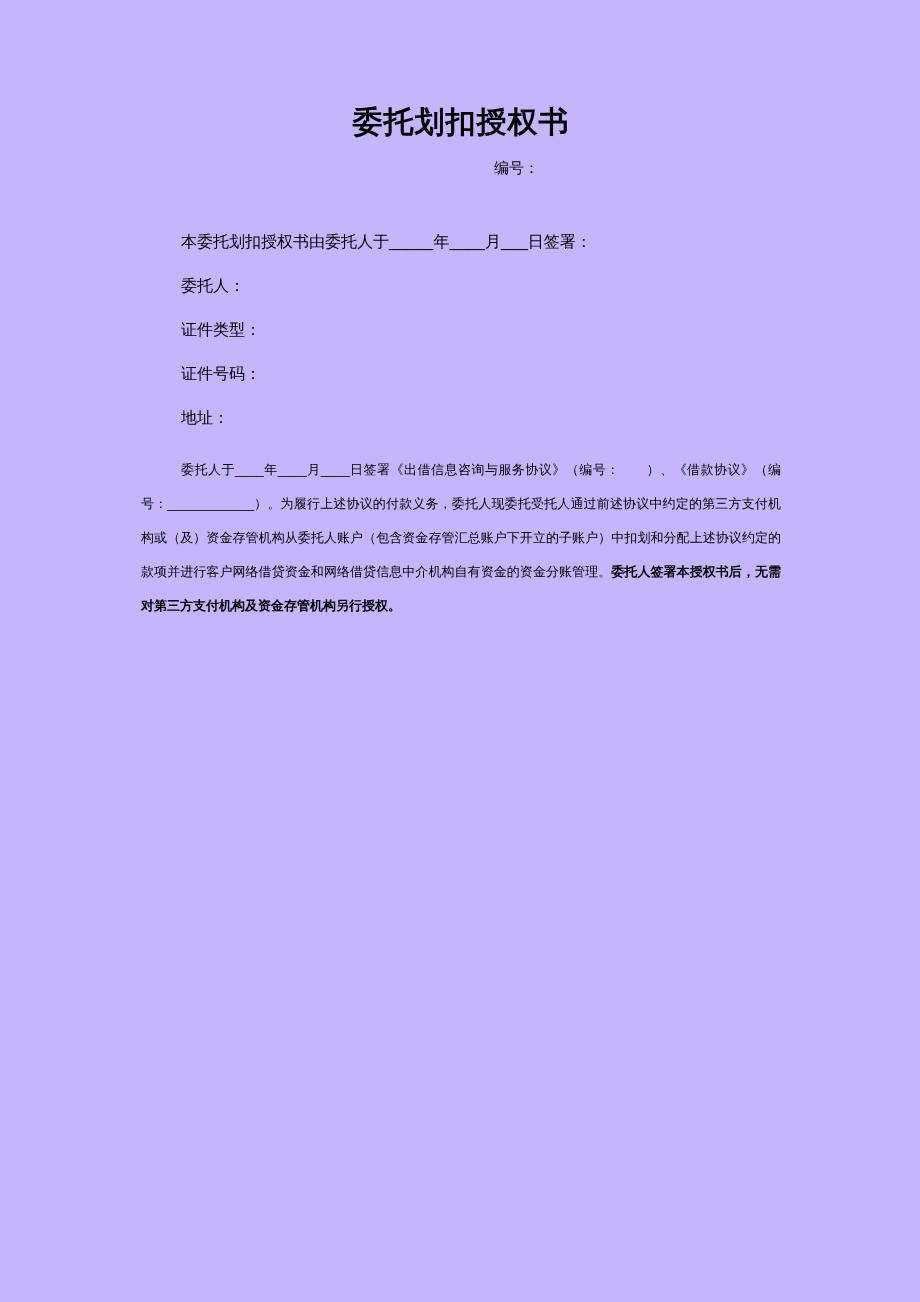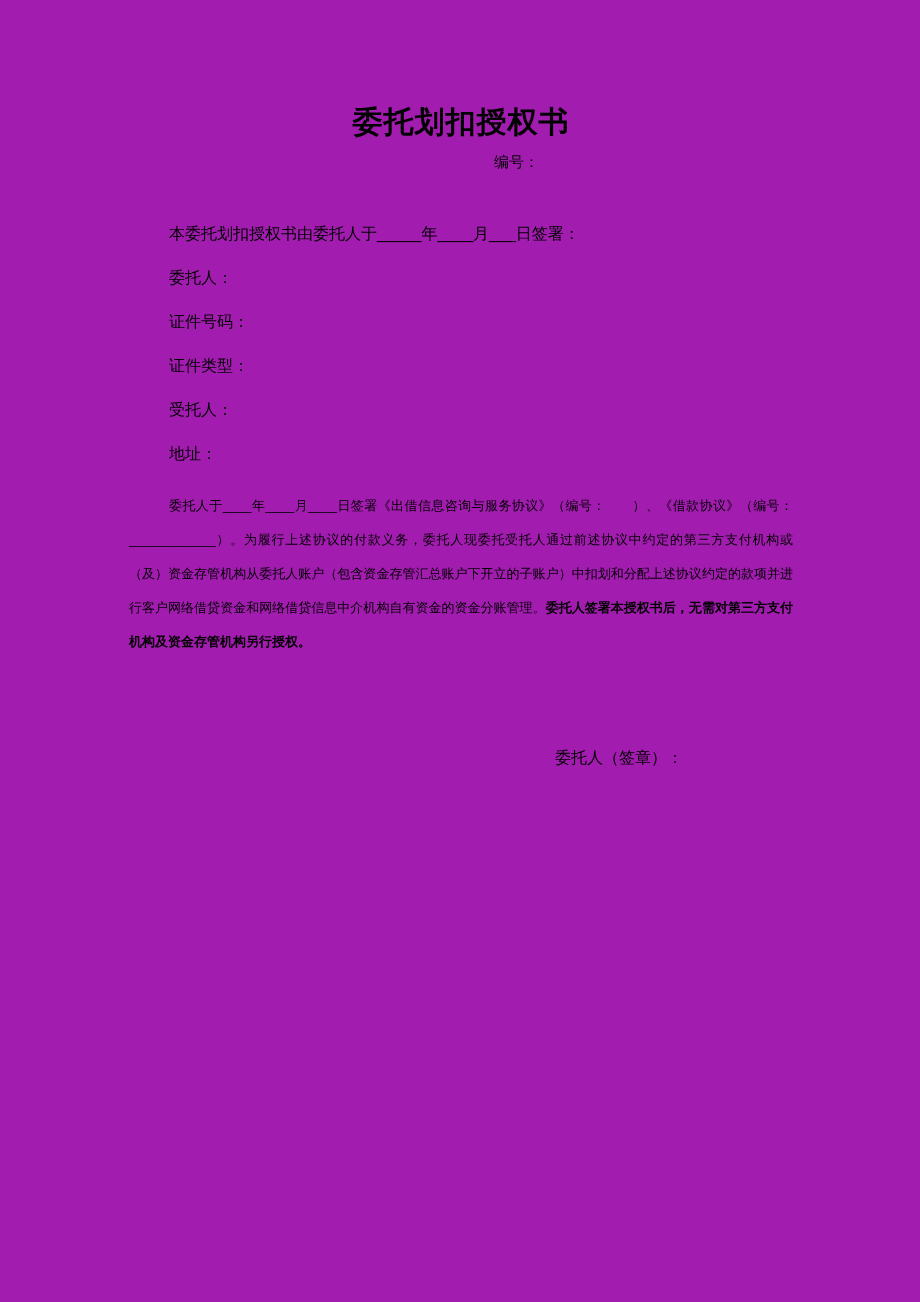--- a/index.html
+++ b/index.html
@@ -5,45 +5,46 @@
   html, body { margin: 0; padding: 0; }
   body {
     background: #ffffff;
     font-family: "Liberation Sans", "DejaVu Sans", sans-serif;
     color: #000000;
   }
   .page {
     position: relative;
     width: 920px;
     height: 1302px;
-    background: #a21caf;
+    background: #c4b5fd;
     margin: 0;
     overflow: hidden;
   }
   .content {
     padding: 0 127px 0 129px;
     box-sizing: border-box;
     width: 920px;
   }
   .doc-title {
     margin: 0;
     padding-top: 104px;
     font-size: 30px;
     font-weight: bold;
     line-height: 36px;
     text-align: center;
     letter-spacing: 1px;
   }
   .doc-number {
-    margin-top: 12px;
+    margin-top: 20px;
     padding-left: 365px;
     font-size: 15px;
     line-height: 20px;
+    font-family: Liberation Mono, monospace;
   }
-  p { margin: 0; }
+  p { margin: 12px; }
   .intro-line {
     margin-top: 52px;
     font-size: 16px;
     line-height: 20px;
     text-indent: 40px;
     white-space: nowrap;
   }
   .field-line {
     margin-top: 24px;
     font-size: 16px;
@@ -73,26 +74,24 @@
   <div class="content">
 
     <h1 class="doc-title">委托划扣授权书</h1>
 
     <div class="doc-number">编号：</div>
 
     <p class="intro-line">本委托划扣授权书由委托人于_____年____月___日签署：</p>
 
     <p class="field-line bold">委托人：</p>
 
+    <p class="field-line">证件类型：</p>
+
     <p class="field-line">证件号码：</p>
 
-    <p class="field-line">证件类型：</p>
-
-    <p class="field-line bold">受托人：</p>
 
     <p class="field-line">地址：</p>
 
     <p class="body-paragraph"><span>委托人于____年____月____日签署《出借信息咨询与服务协议》（编号：　　）、《借款协议》（编号：____________）。为履行上述协议的付款义务，委托人现委托受托人通过前述协议中约定的第三方支付机构或（及）资金存管机构从委托人账户（包含资金存管汇总账户下开立的子账户）中扣划和分配上述协议约定的款项并进行客户网络借贷资金和网络借贷信息中介机构自有资金的资金分账管理。</span><strong>委托人签署本授权书后，无需对第三方支付机构及资金存管机构另行授权。</strong></p>
 
-    <div class="signature-line">委托人（签章）：</div>
 
   </div>
 </div>
 
 </body></html>

